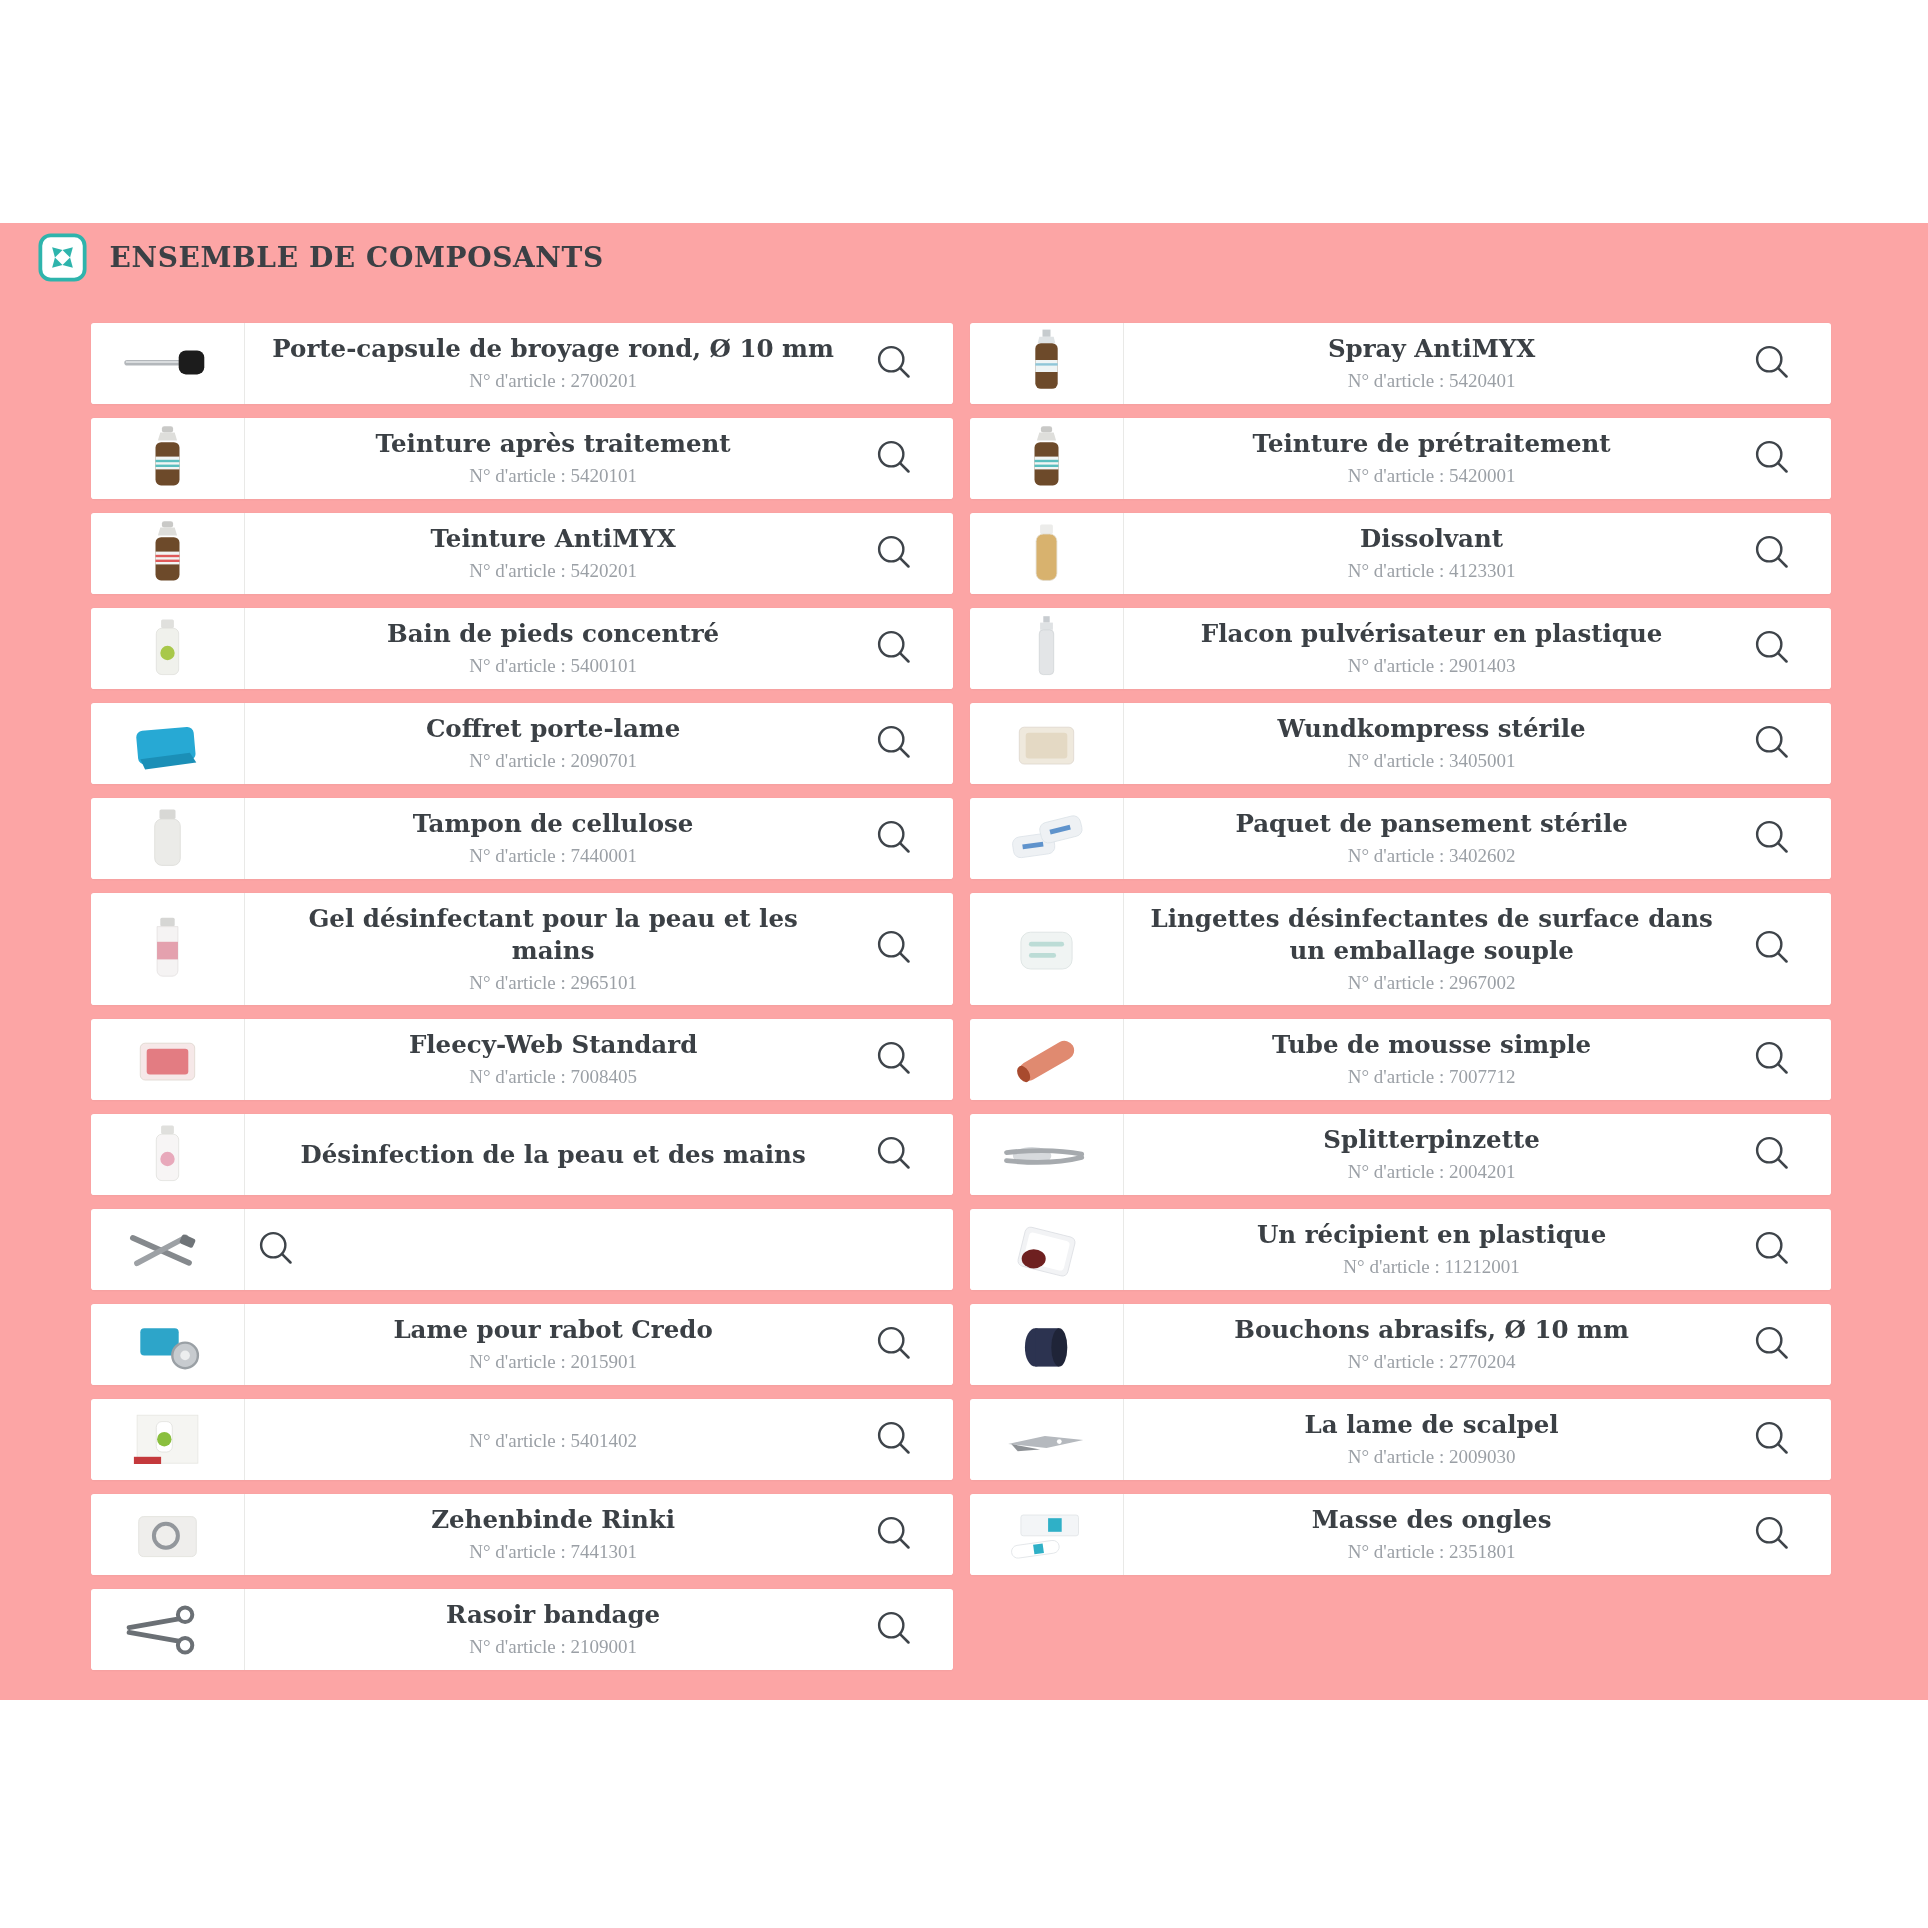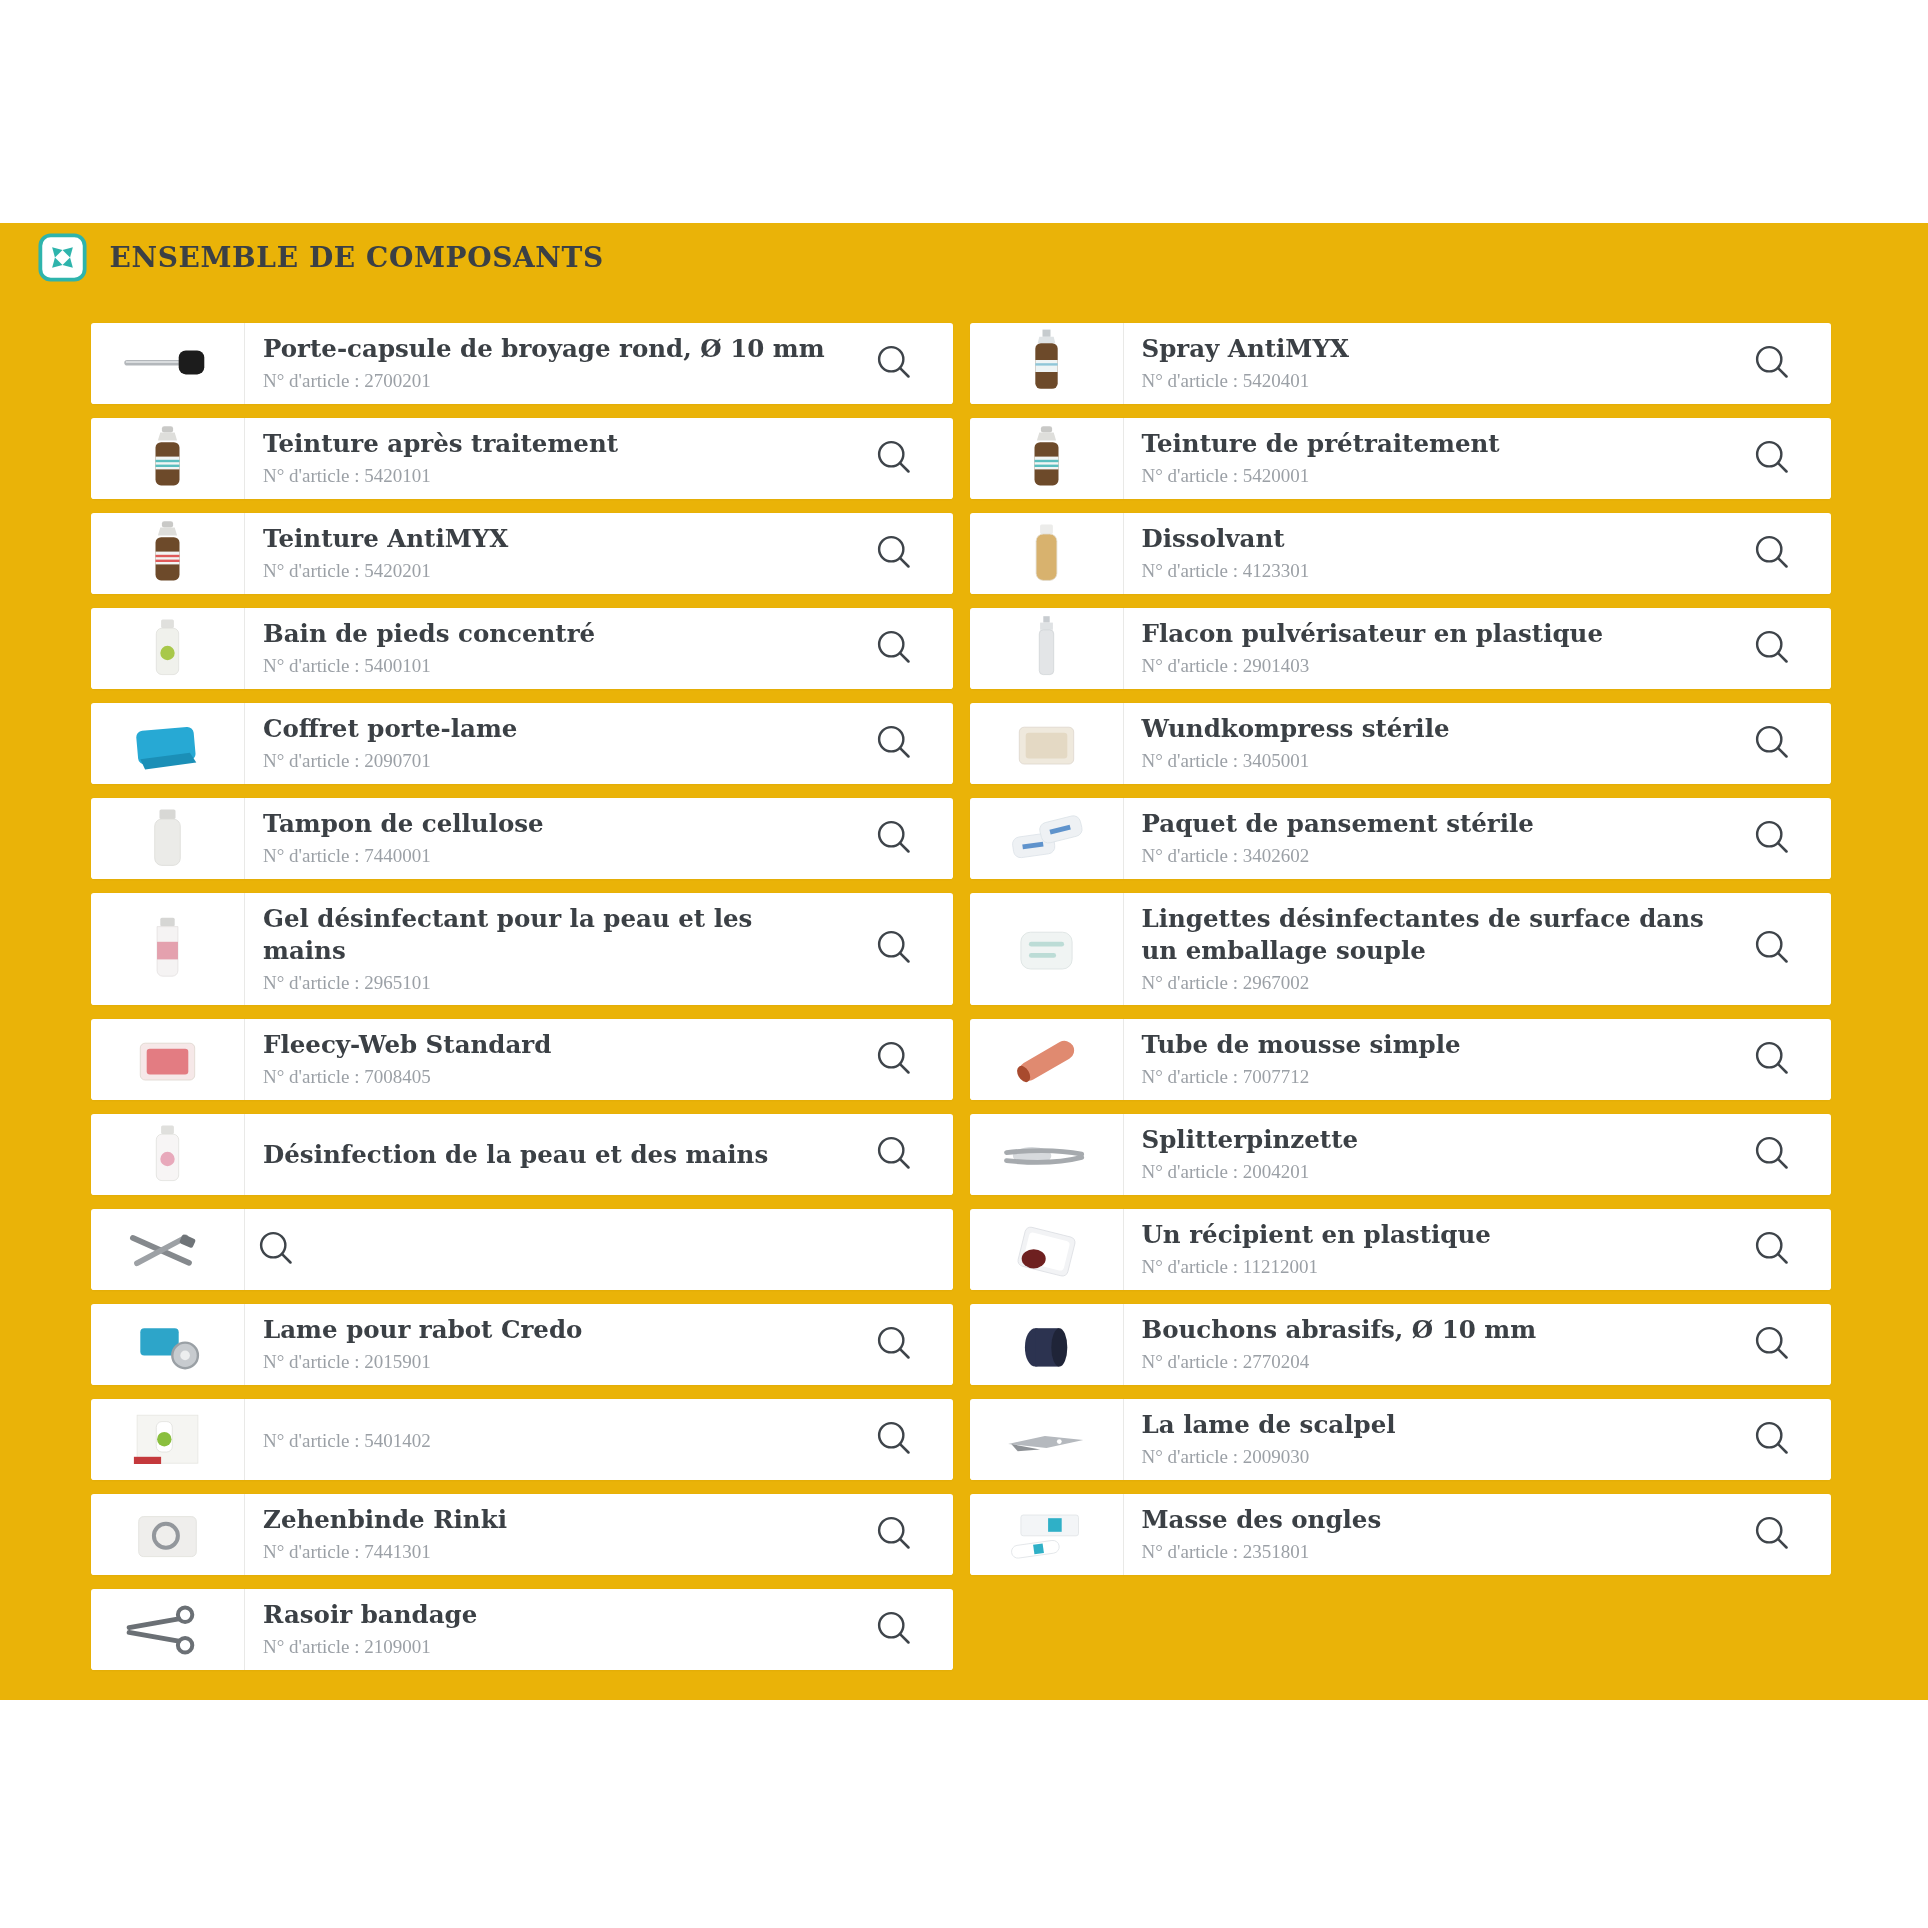--- a/index.html
+++ b/index.html
@@ -1,30 +1,30 @@
 <!DOCTYPE html>
 <html style="font-size:15px"><head>
 <meta charset="utf-8">
 <style>
   html,body{margin:0;padding:0;background:#ffffff;}
   body{width:1928px;height:1928px;overflow:hidden;font-family:"Liberation Sans",sans-serif;}
   .top-spacer{height:223px;background:#ffffff;}
-  .band{background:#eab308;padding:10.4px 0 30px 0;}
+  .band{background:#fca5a5;padding:10.4px 0 30px 0;}
   .hdr{display:flex;align-items:center;margin:0 0 41px 38px;}
   .hdr-icon{width:49px;height:49px;flex:0 0 auto;}
   .hdr-title{margin-left:22.6px;font-family:"DejaVu Serif","Liberation Serif",serif;font-weight:700;
              font-size:28px;letter-spacing:0.6px;color:#3b4045;}
   .grid{display:grid;grid-template-columns:1fr 1fr;column-gap:17px;row-gap:14px;
         margin:0 97px 0 91px;}
   .card{background:#ffffff;border-radius:2.8px;display:flex;align-items:stretch;min-height:81px;
         box-shadow:0 0.9px 1.9px rgba(0,0,0,.03);}
   .thumb{width:153px;flex:0 0 auto;display:flex;align-items:center;justify-content:center;
          border-right:0.9px solid #e9e9e7;}
   .thumb svg{display:block;}
-  .info{display:flex;flex-direction:column;justify-content:center;padding:9.4px 19px 9.4px 18px;flex:1 1 auto;min-width:0;}
+  .info{display:flex;flex-direction:column;justify-content:center;padding:9.4px 19px 9.4px 18px;flex:1 1 auto;min-width:0;text-align:center;}
   .title{font-family:"DejaVu Serif","Liberation Serif",serif;font-weight:700;font-size:24.5px;
          line-height:32px;color:#3b4045;}
   .article{margin-top:2px;font-size:19px;line-height:27px;color:#9ba0a6;font-family:Liberation Serif, serif;}
   .zoom-btn{flex:0 0 auto;align-self:center;width:41px;height:41px;margin-left:11.3px;margin-right:38px;
             background:none;border:none;padding:0;cursor:pointer;display:flex;align-items:center;justify-content:center;}
   .bottom-spacer{height:198px;background:#ffffff;}
 </style>
 </head>
 <body>
 

